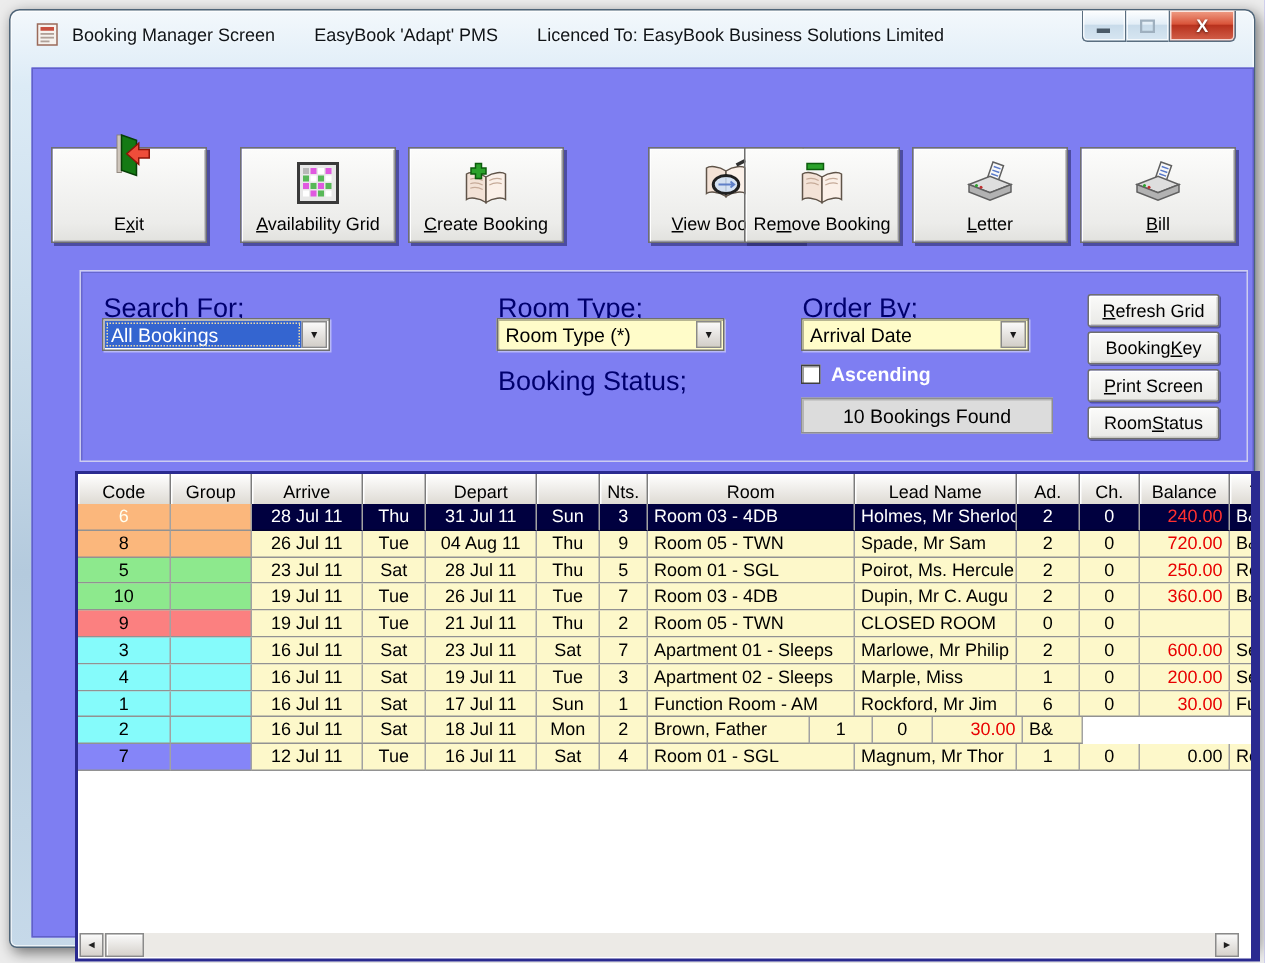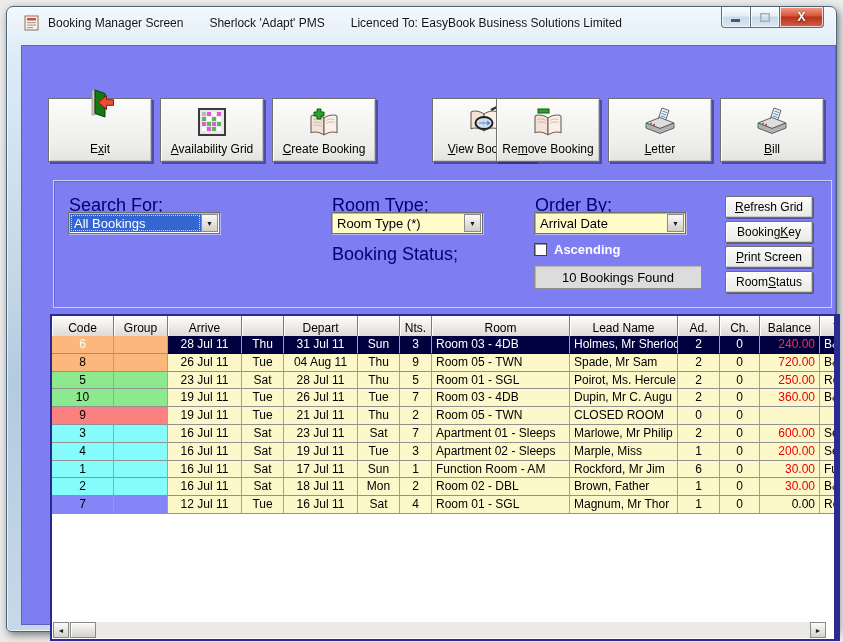--- a/index.html
+++ b/index.html
@@ -96,21 +96,21 @@
 
     <div class="titlebar">
       <svg class="app-icon" viewBox="0 0 15 16">
         <rect x="1" y="1" width="13" height="14" fill="#f6f2ee" stroke="#9a6a5a"></rect>
         <rect x="3" y="3" width="9" height="2.5" fill="#c85040"></rect>
         <rect x="3" y="7" width="9" height="1.2" fill="#b0a098"></rect>
         <rect x="3" y="9.5" width="9" height="1.2" fill="#b0a098"></rect>
         <rect x="3" y="12" width="6" height="1.2" fill="#b0a098"></rect>
       </svg>
       <span class="tpart">Booking Manager Screen</span>
-      <span class="tpart">Sherlock 'Adapt' PMS</span>
+      <span class="tpart">EasyBook 'Adapt' PMS</span>
       <span class="tpart">Licenced To: EasyBook Business Solutions Limited</span>
       <div class="winbtns">
         <div class="wbtn min">
             <svg width="10" height="9" viewBox="0 0 10 9">
               <rect x="0" y="6" width="9" height="3" fill="#4a5a68"></rect>
             </svg>
           </div>
         <div class="wbtn max">
             <svg width="10" height="9" viewBox="0 0 10 9">
               <rect x="0.5" y="0.5" width="9" height="8" fill="none" stroke="#9fb0bf" stroke-width="2"></rect>
@@ -118,21 +118,21 @@
           </div>
         <div class="wbtn close">
             <span>X</span>
           </div>
       </div>
     </div>
 
     <div class="client">
 
       <div id="toolbar">
-          <div class="tbtn" style="left: 26px; gap: 20px;">
+          <div class="tbtn" style="left: 12px; gap: 20px;">
             <div class="ticon">
               <svg width="32" height="32" viewBox="0 0 32 32">
                 <rect x="8" y="3" width="3" height="25" fill="#cfc6bc" stroke="#8a8078" stroke-width=".6"></rect>
                 <path d="M11 3 L21 6.5 V30 L11 26.5 Z" fill="#147a14" stroke="#063f06"></path>
                 <circle cx="18.6" cy="16.5" r="1.4" fill="#ffd830"></circle>
                 <path d="M14.5 15.5 l8 -7 v4.2 h7 v5.6 h-7 v4.2 z" fill="#ee4d3a" stroke="#8d1508" stroke-width="1"></path>
               </svg>
             </div>
             <div>E<u>x</u>it</div>
           </div>
@@ -420,21 +420,20 @@
               <div class="gcell al" style="width: 40px; background: rgb(253, 248, 202); color: rgb(0, 0, 0);">Fu</div>
             </div>
             <div class="grow">
               <div class="gcell ac" style="width: 62px; background: rgb(133, 251, 251); color: rgb(0, 0, 0);">2</div>
               <div class="gcell ac" style="width: 54px; background: rgb(133, 251, 251); color: rgb(0, 0, 0);"></div>
               <div class="gcell ac" style="width: 74px; background: rgb(253, 248, 202); color: rgb(0, 0, 0);">16 Jul 11</div>
               <div class="gcell ac" style="width: 42px; background: rgb(253, 248, 202); color: rgb(0, 0, 0);">Sat</div>
               <div class="gcell ac" style="width: 74px; background: rgb(253, 248, 202); color: rgb(0, 0, 0);">18 Jul 11</div>
               <div class="gcell ac" style="width: 42px; background: rgb(253, 248, 202); color: rgb(0, 0, 0);">Mon</div>
               <div class="gcell ac" style="width: 32px; background: rgb(253, 248, 202); color: rgb(0, 0, 0);">2</div>
-              <div class="gcell al" style="width: 138px; background: rgb(253, 248, 202); color: rgb(0, 0, 0);">Room 02 - DBL</div>
               <div class="gcell al" style="width: 108px; background: rgb(253, 248, 202); color: rgb(0, 0, 0);">Brown, Father</div>
               <div class="gcell ac" style="width: 42px; background: rgb(253, 248, 202); color: rgb(0, 0, 0);">1</div>
               <div class="gcell ac" style="width: 40px; background: rgb(253, 248, 202); color: rgb(0, 0, 0);">0</div>
               <div class="gcell ar" style="width: 60px; background: rgb(253, 248, 202); color: rgb(232, 0, 0);">30.00</div>
               <div class="gcell al" style="width: 40px; background: rgb(253, 248, 202); color: rgb(0, 0, 0);">B&amp;</div>
             </div>
             <div class="grow">
               <div class="gcell ac" style="width: 62px; background: rgb(133, 133, 248); color: rgb(0, 0, 0);">7</div>
               <div class="gcell ac" style="width: 54px; background: rgb(133, 133, 248); color: rgb(0, 0, 0);"></div>
               <div class="gcell ac" style="width: 74px; background: rgb(253, 248, 202); color: rgb(0, 0, 0);">12 Jul 11</div>

